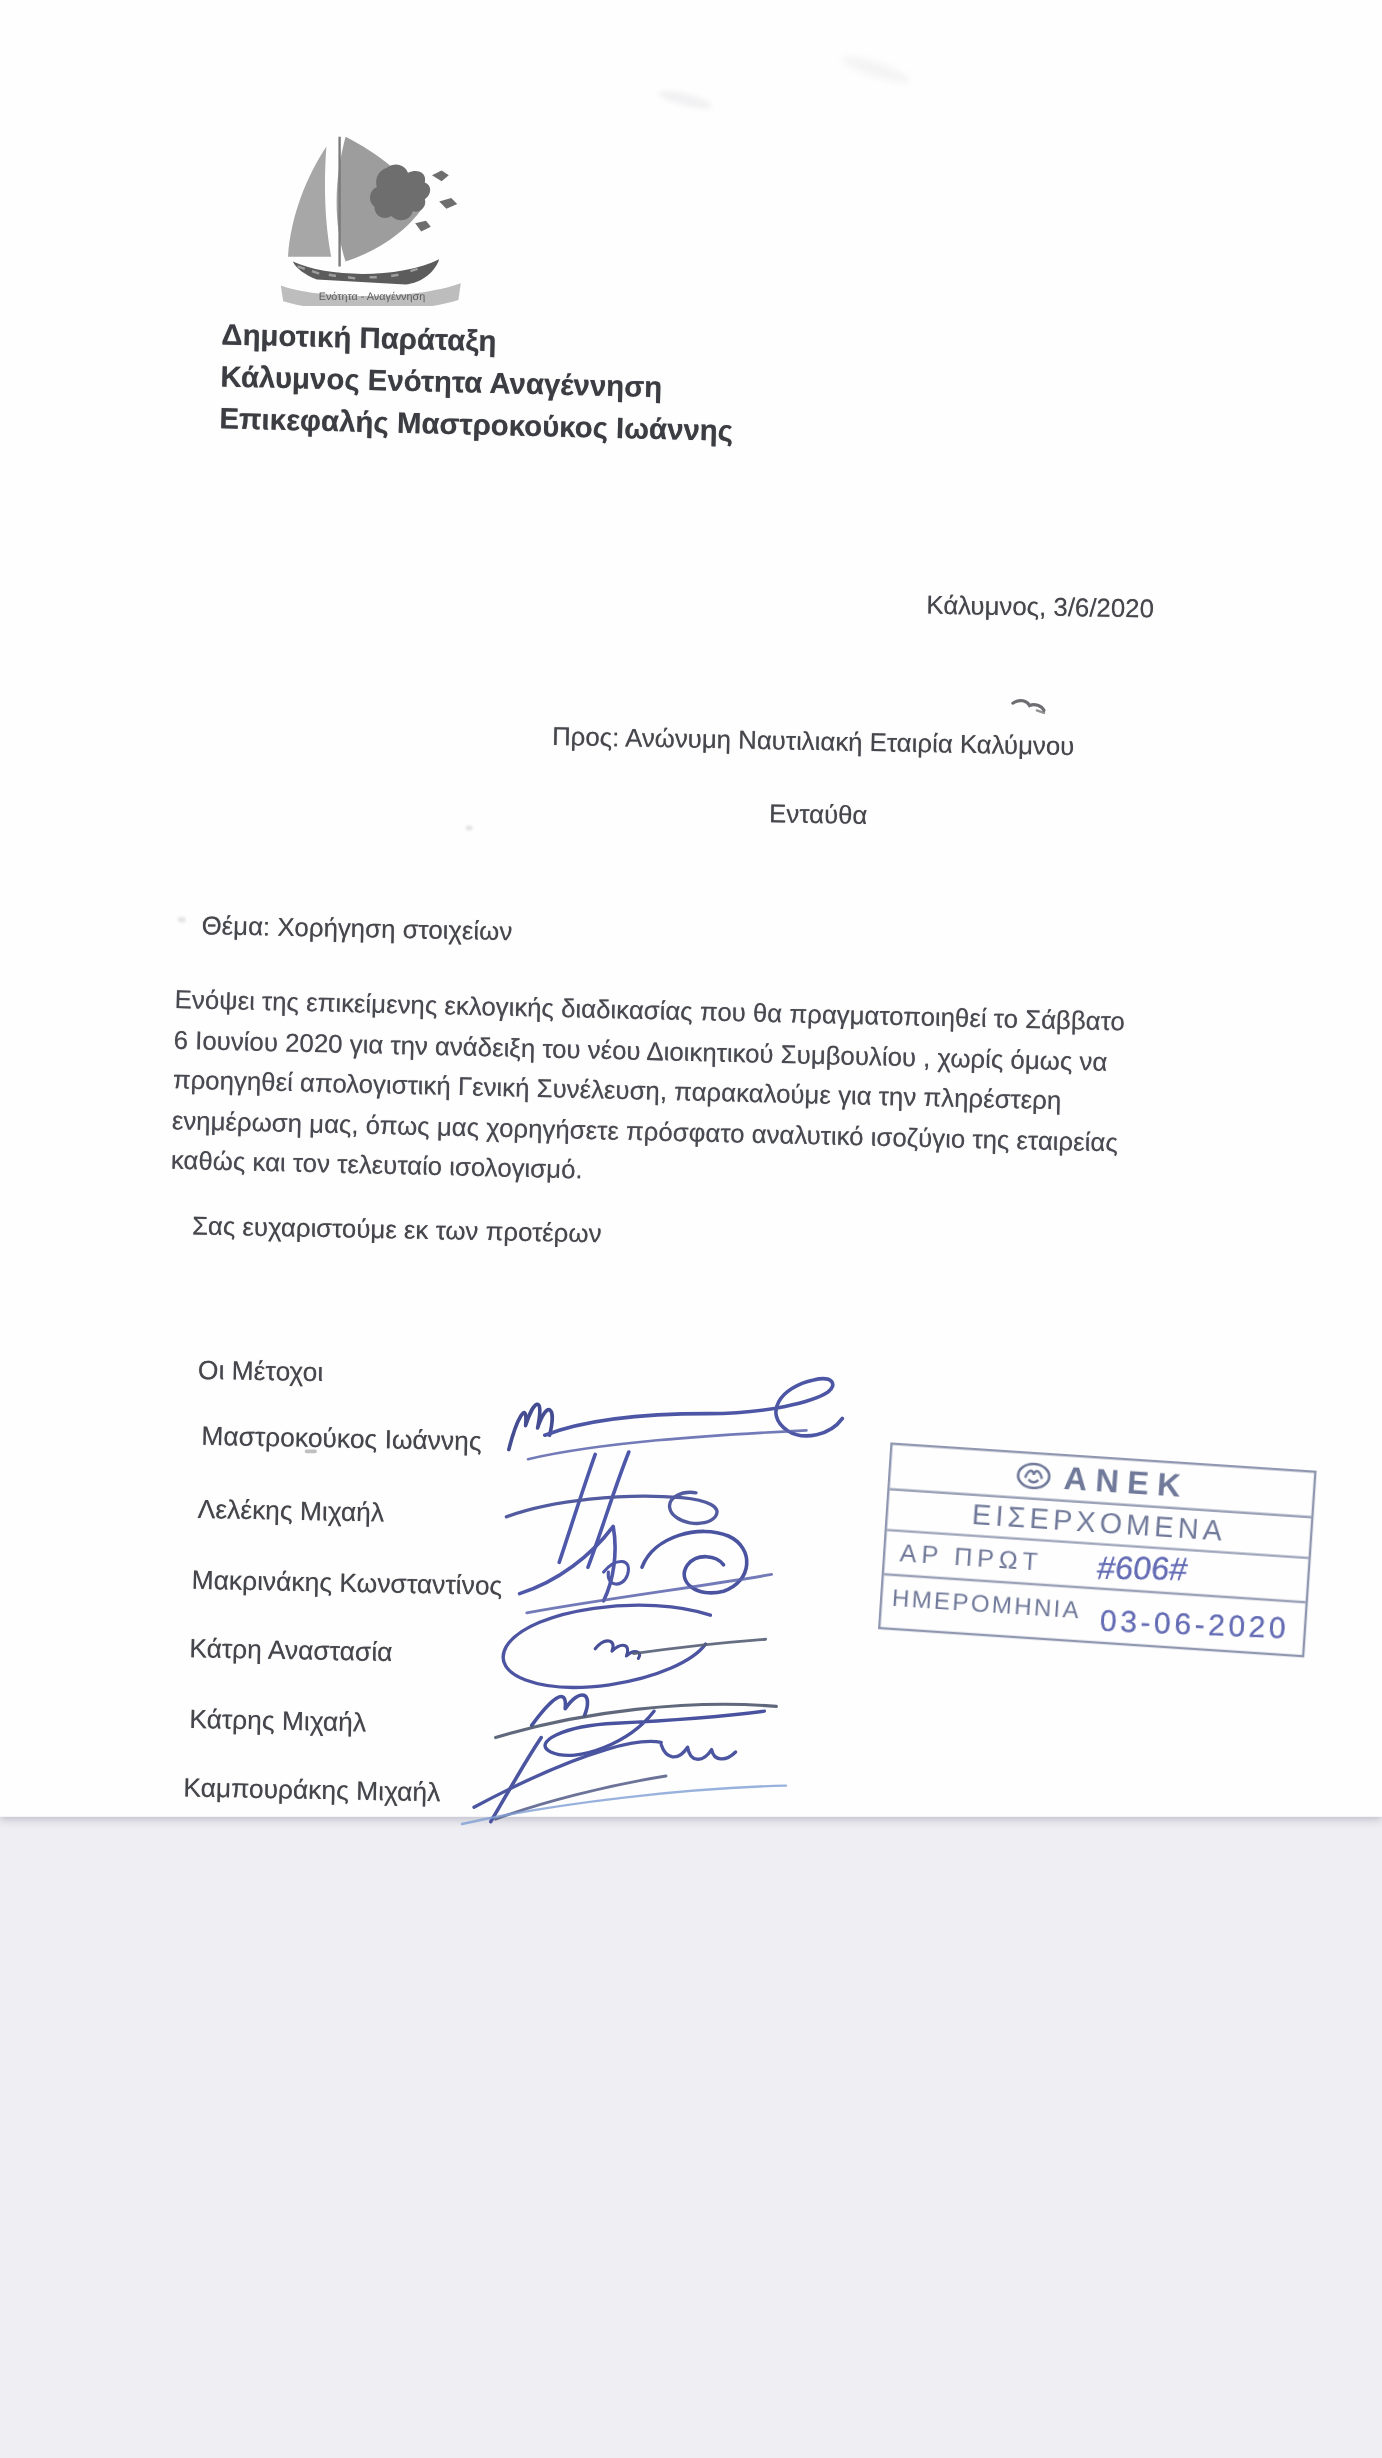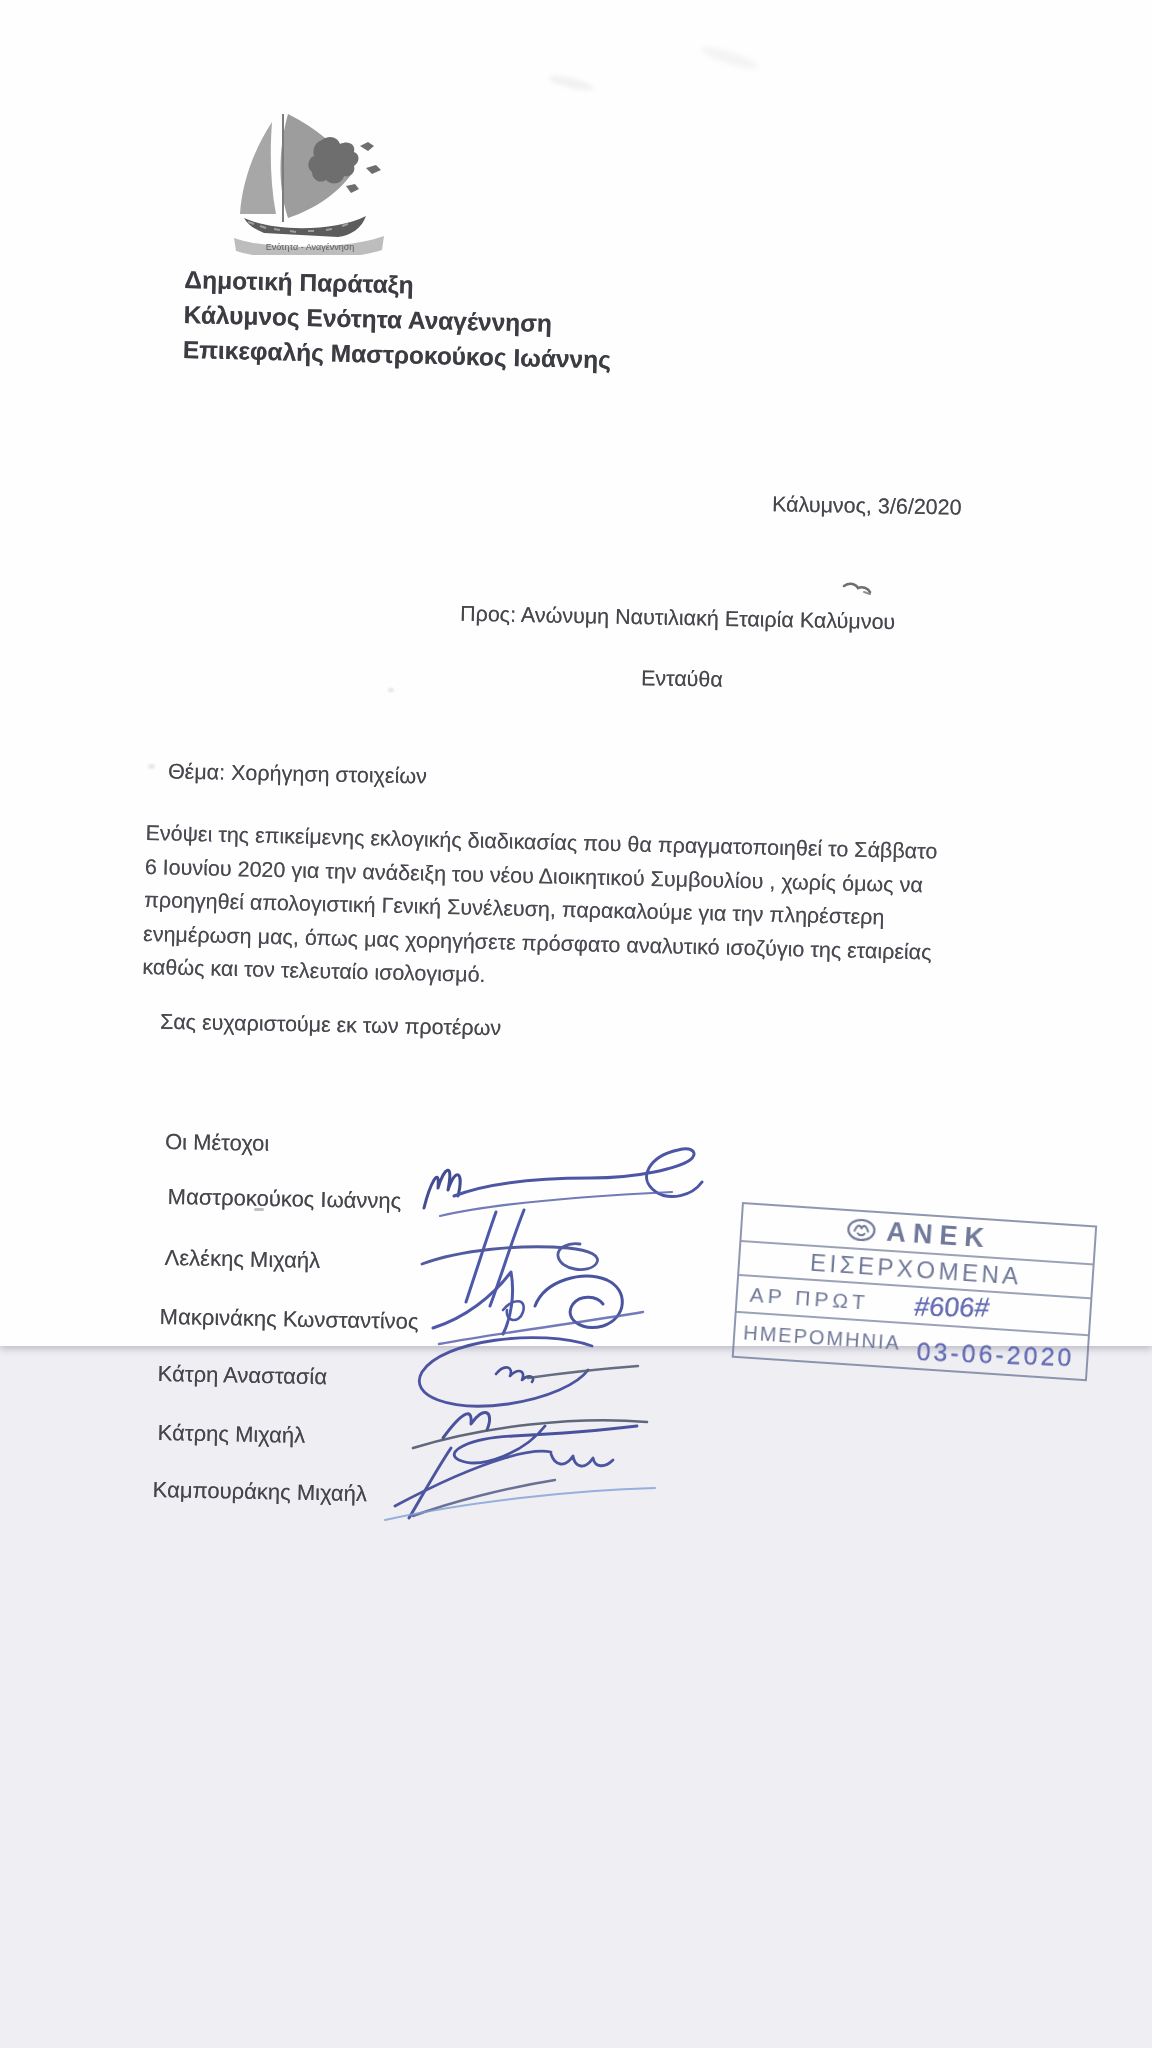--- a/index.html
+++ b/index.html
@@ -2,21 +2,21 @@
 <html><head>
 <meta charset="utf-8">
 <style>
   html,body{margin:0;padding:0;}
   body{
     width:1152px;height:2048px;position:relative;overflow:hidden;
     background:#efeef3;
     font-family:"Liberation Sans","DejaVu Sans",sans-serif;
   }
   .page{
-    position:absolute;left:0;top:0;width:1152px;height:1346px;
+    position:absolute;left:0;top:0;width:1152px;height:1514px;
     background:#fefefe;
     box-shadow:0 3px 7px rgba(110,110,135,.38);
   }
   .blk{position:absolute;white-space:nowrap;color:#46474d;}
   .scan{text-shadow:0 0 .6px rgba(70,70,78,.65);}
   
   .org{left:185px;top:262px;font-size:24.5px;font-weight:700;color:#3c3d43;
        line-height:35px;transform:rotate(1.4deg);transform-origin:left top;}
   .date-line{left:772px;top:494px;font-size:21.5px;transform:rotate(1deg);}
   .recipient{left:460px;top:606px;font-size:21.5px;transform:rotate(1.1deg);}

